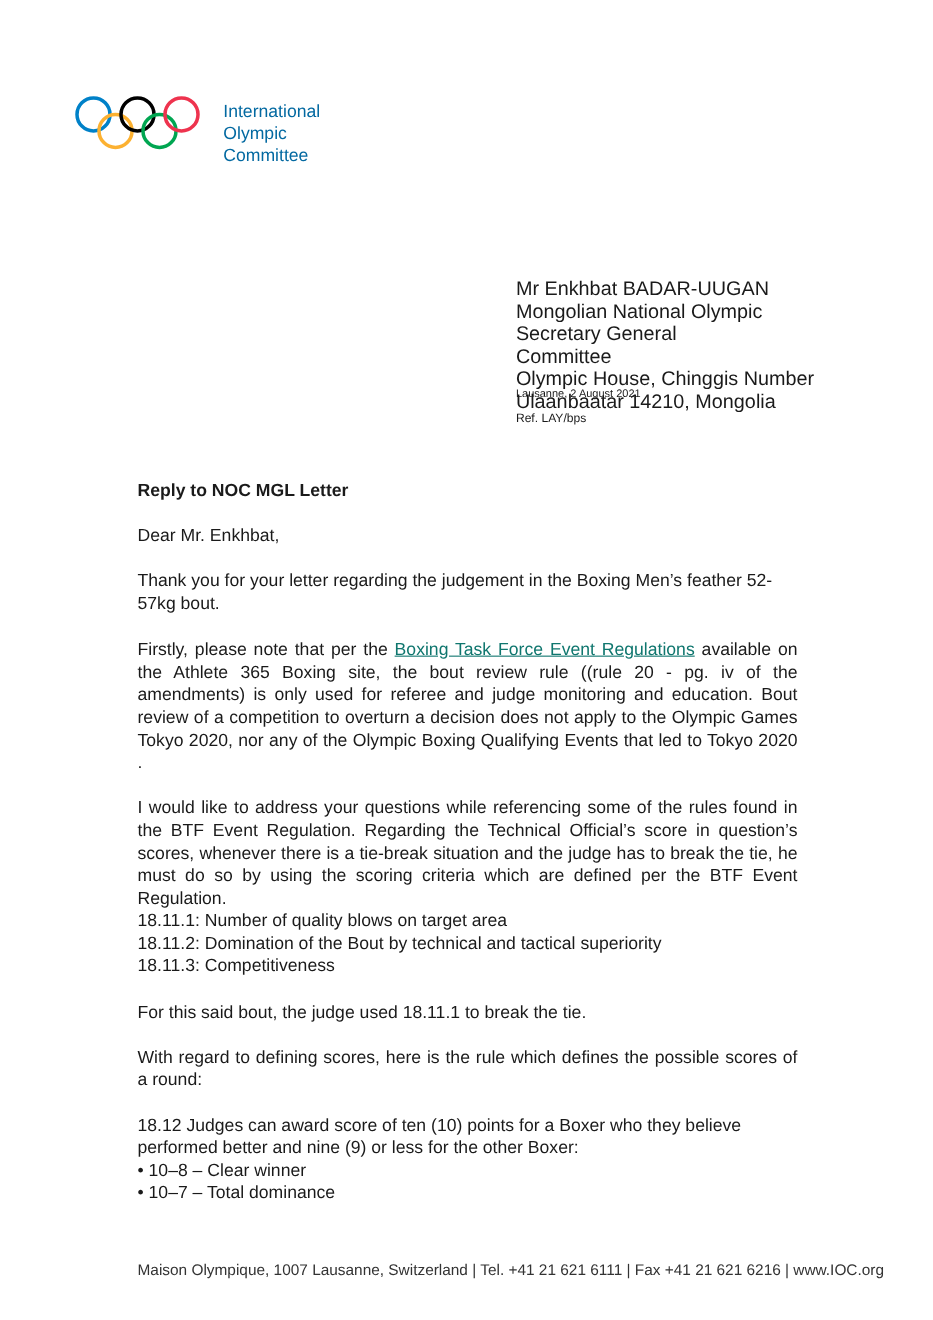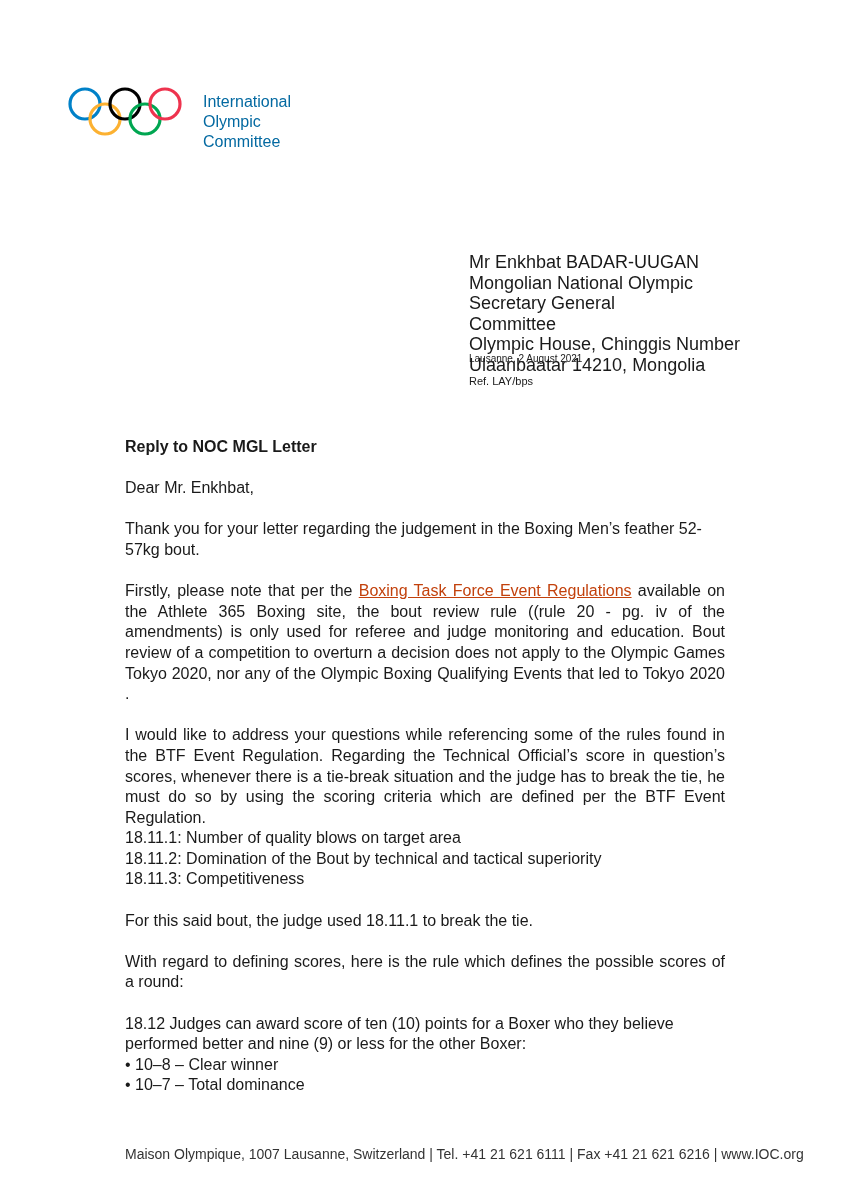--- a/index.html
+++ b/index.html
@@ -15,21 +15,21 @@
   .address { position: absolute; left: 469px; top: 208px; font-size: 18px; line-height: 20.6px; margin-top: 44px; }
   .address div { white-space: nowrap; }
   .date { position: absolute; left: 469px; top: 349px; font-size: 10px; line-height: 20px; }
   .ref { position: absolute; left: 469px; top: 374px; font-size: 11px; line-height: 14px; }
 
   .body { position: absolute; left: 125px; top: 437px; width: 600px; font-size: 16px; line-height: 20.6px; }
   .body p { margin: 0; }
   .subject { font-weight: bold; margin-bottom: 20.6px !important; }
   .gap { height: 20.6px; }
   .justify { text-align: justify; }
-  a.link { color: #c2410c; text-decoration: underline; }
+  a.link { color: #0f766e; text-decoration: underline; }
 
   .footer { position: absolute; left: 125px; top: 1146px; font-size: 14px; color: #333; white-space: nowrap; }
 </style>
 </head>
 <body>
 
 <div class="logo">
   <svg width="116" height="58" viewBox="0 0 116 58">
     <circle cx="17" cy="20" r="15" fill="none" stroke="#0081C8" stroke-width="3.2"></circle>
     <circle cx="37" cy="35" r="15" fill="none" stroke="#FCB131" stroke-width="3.2"></circle>

